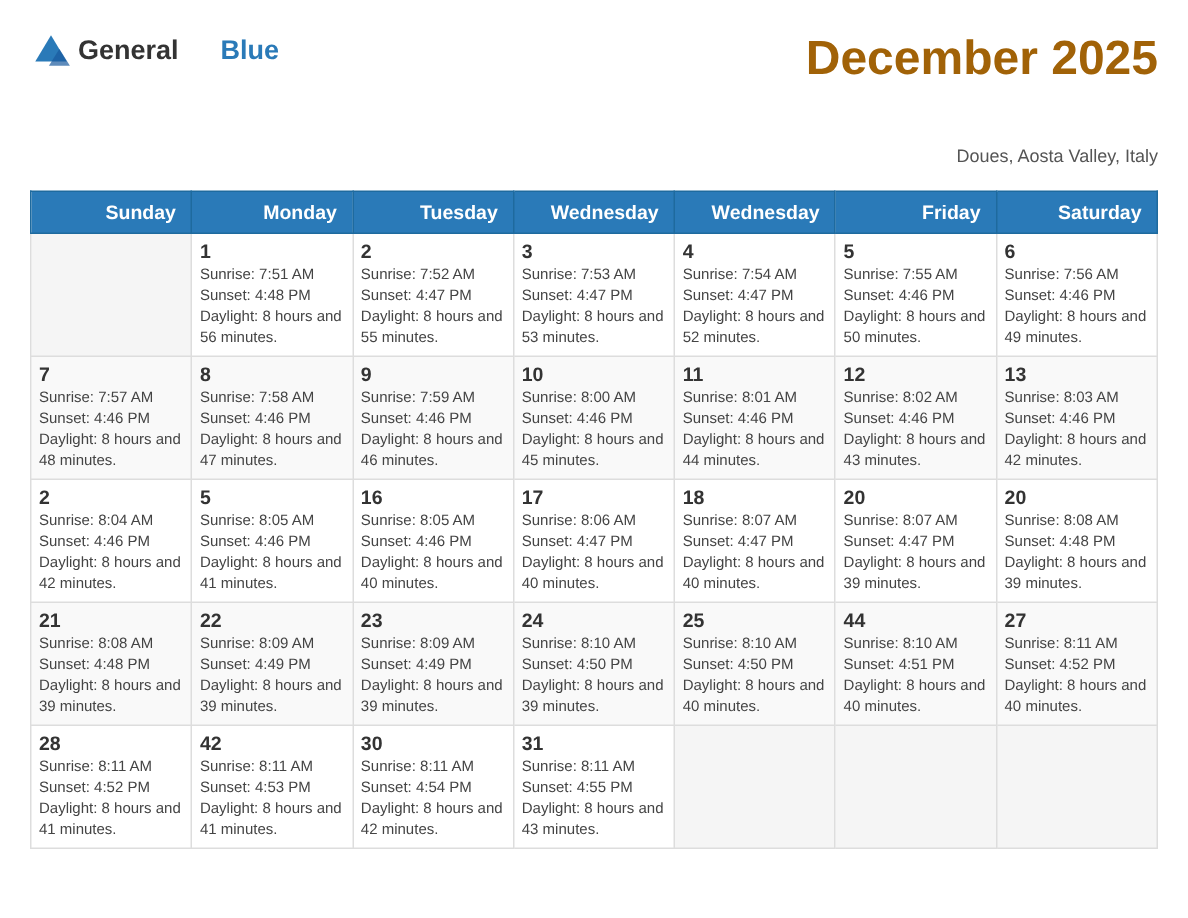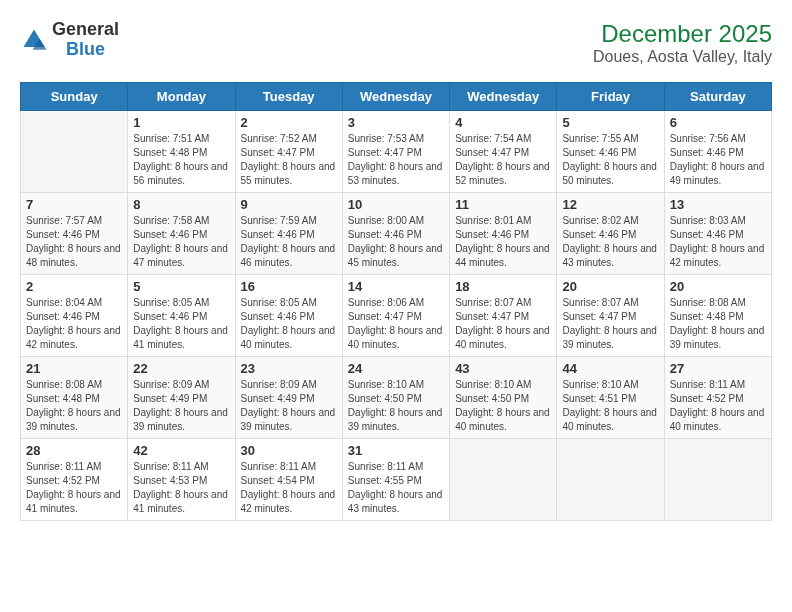--- a/index.html
+++ b/index.html
@@ -16,62 +16,64 @@
       align-items: flex-start;
       margin-bottom: 16px;
     }
     .logo {
       display: flex;
       align-items: center;
       gap: 4px;
     }
     .logo-text {
       display: flex;
-      flex-direction: column;
+      flex-direction: row;
       line-height: 1.1;
+      gap: 28px;
     }
     .logo-general {
       font-size: 18px;
       font-weight: bold;
       color: #333;
     }
     .logo-blue {
       font-size: 18px;
       font-weight: bold;
       color: #2a7ab8;
       text-align: center;
     }
     .logo-icon {
       width: 28px;
       height: 28px;
     }
     .title-area {
       text-align: right;
     }
     .month-title {
-      font-size: 24px;
-      font-weight: normal;
-      color: #15803d;
+      font-size: 32px;
+      font-weight: bold;
+      color: #a16207;
     }
     .location {
-      font-size: 16px;
+      font-size: 12px;
       color: #555;
+      margin-top: 40px;
     }
     .calendar {
       width: 100%;
       border-collapse: collapse;
       border: 1px solid #ccc;
     }
     .calendar th {
       background-color: #2a7ab8;
       color: #fff;
       font-size: 13px;
       font-weight: bold;
-      padding: 6px 0;
-      text-align: center;
+      padding: 6px 10px;
+      text-align: right;
       border: 1px solid #1e6a9e;
     }
     .calendar td {
       vertical-align: top;
       width: 107px;
       min-height: 80px;
       padding: 4px 5px;
       border: 1px solid #ddd;
       font-size: 10.5px;
       color: #333;
@@ -192,21 +194,21 @@
         </td>
         <td>
           <span class="day-num">5</span>
           <div class="cell-info">Sunrise: 8:05 AM<br>Sunset: 4:46 PM<br>Daylight: 8 hours and 41 minutes.</div>
         </td>
         <td>
           <span class="day-num">16</span>
           <div class="cell-info">Sunrise: 8:05 AM<br>Sunset: 4:46 PM<br>Daylight: 8 hours and 40 minutes.</div>
         </td>
         <td>
-          <span class="day-num">14</span>
+          <span class="day-num">17</span>
           <div class="cell-info">Sunrise: 8:06 AM<br>Sunset: 4:47 PM<br>Daylight: 8 hours and 40 minutes.</div>
         </td>
         <td>
           <span class="day-num">18</span>
           <div class="cell-info">Sunrise: 8:07 AM<br>Sunset: 4:47 PM<br>Daylight: 8 hours and 40 minutes.</div>
         </td>
         <td>
           <span class="day-num">20</span>
           <div class="cell-info">Sunrise: 8:07 AM<br>Sunset: 4:47 PM<br>Daylight: 8 hours and 39 minutes.</div>
         </td>
@@ -226,21 +228,21 @@
         </td>
         <td>
           <span class="day-num">23</span>
           <div class="cell-info">Sunrise: 8:09 AM<br>Sunset: 4:49 PM<br>Daylight: 8 hours and 39 minutes.</div>
         </td>
         <td>
           <span class="day-num">24</span>
           <div class="cell-info">Sunrise: 8:10 AM<br>Sunset: 4:50 PM<br>Daylight: 8 hours and 39 minutes.</div>
         </td>
         <td>
-          <span class="day-num">43</span>
+          <span class="day-num">25</span>
           <div class="cell-info">Sunrise: 8:10 AM<br>Sunset: 4:50 PM<br>Daylight: 8 hours and 40 minutes.</div>
         </td>
         <td>
           <span class="day-num">44</span>
           <div class="cell-info">Sunrise: 8:10 AM<br>Sunset: 4:51 PM<br>Daylight: 8 hours and 40 minutes.</div>
         </td>
         <td>
           <span class="day-num">27</span>
           <div class="cell-info">Sunrise: 8:11 AM<br>Sunset: 4:52 PM<br>Daylight: 8 hours and 40 minutes.</div>
         </td>

